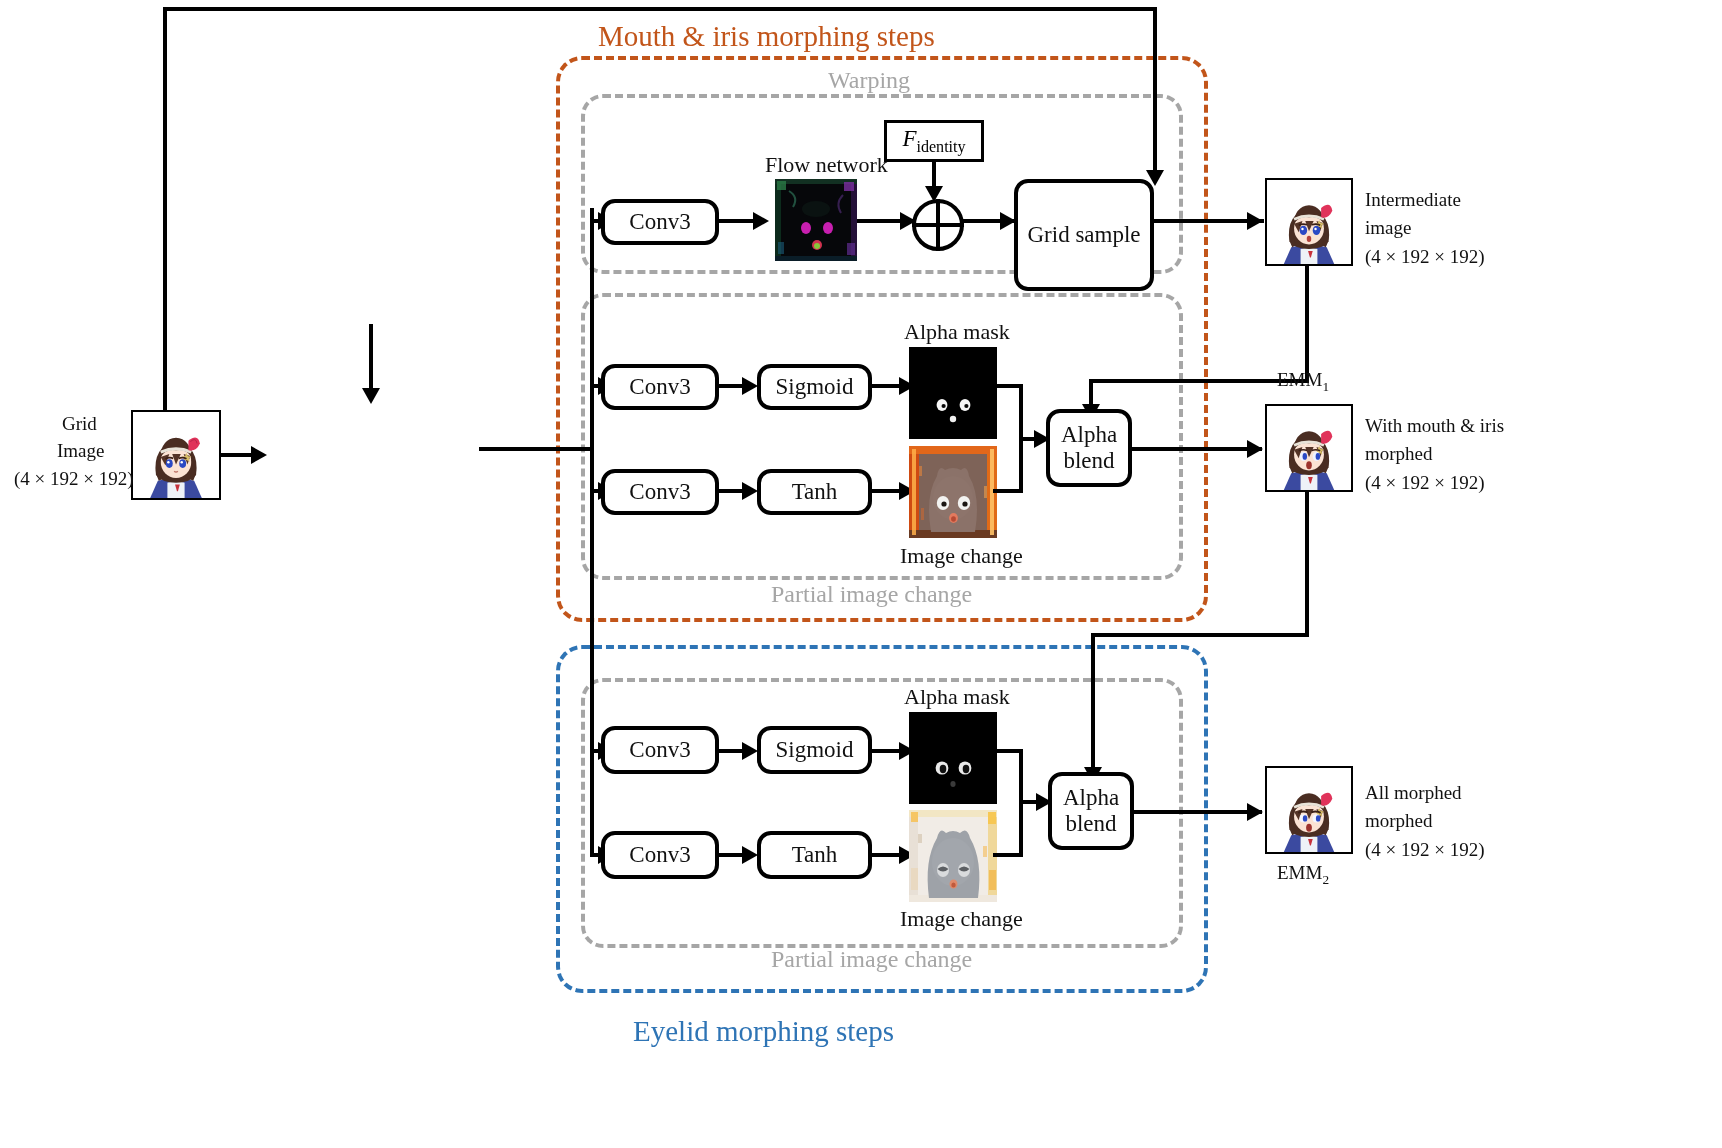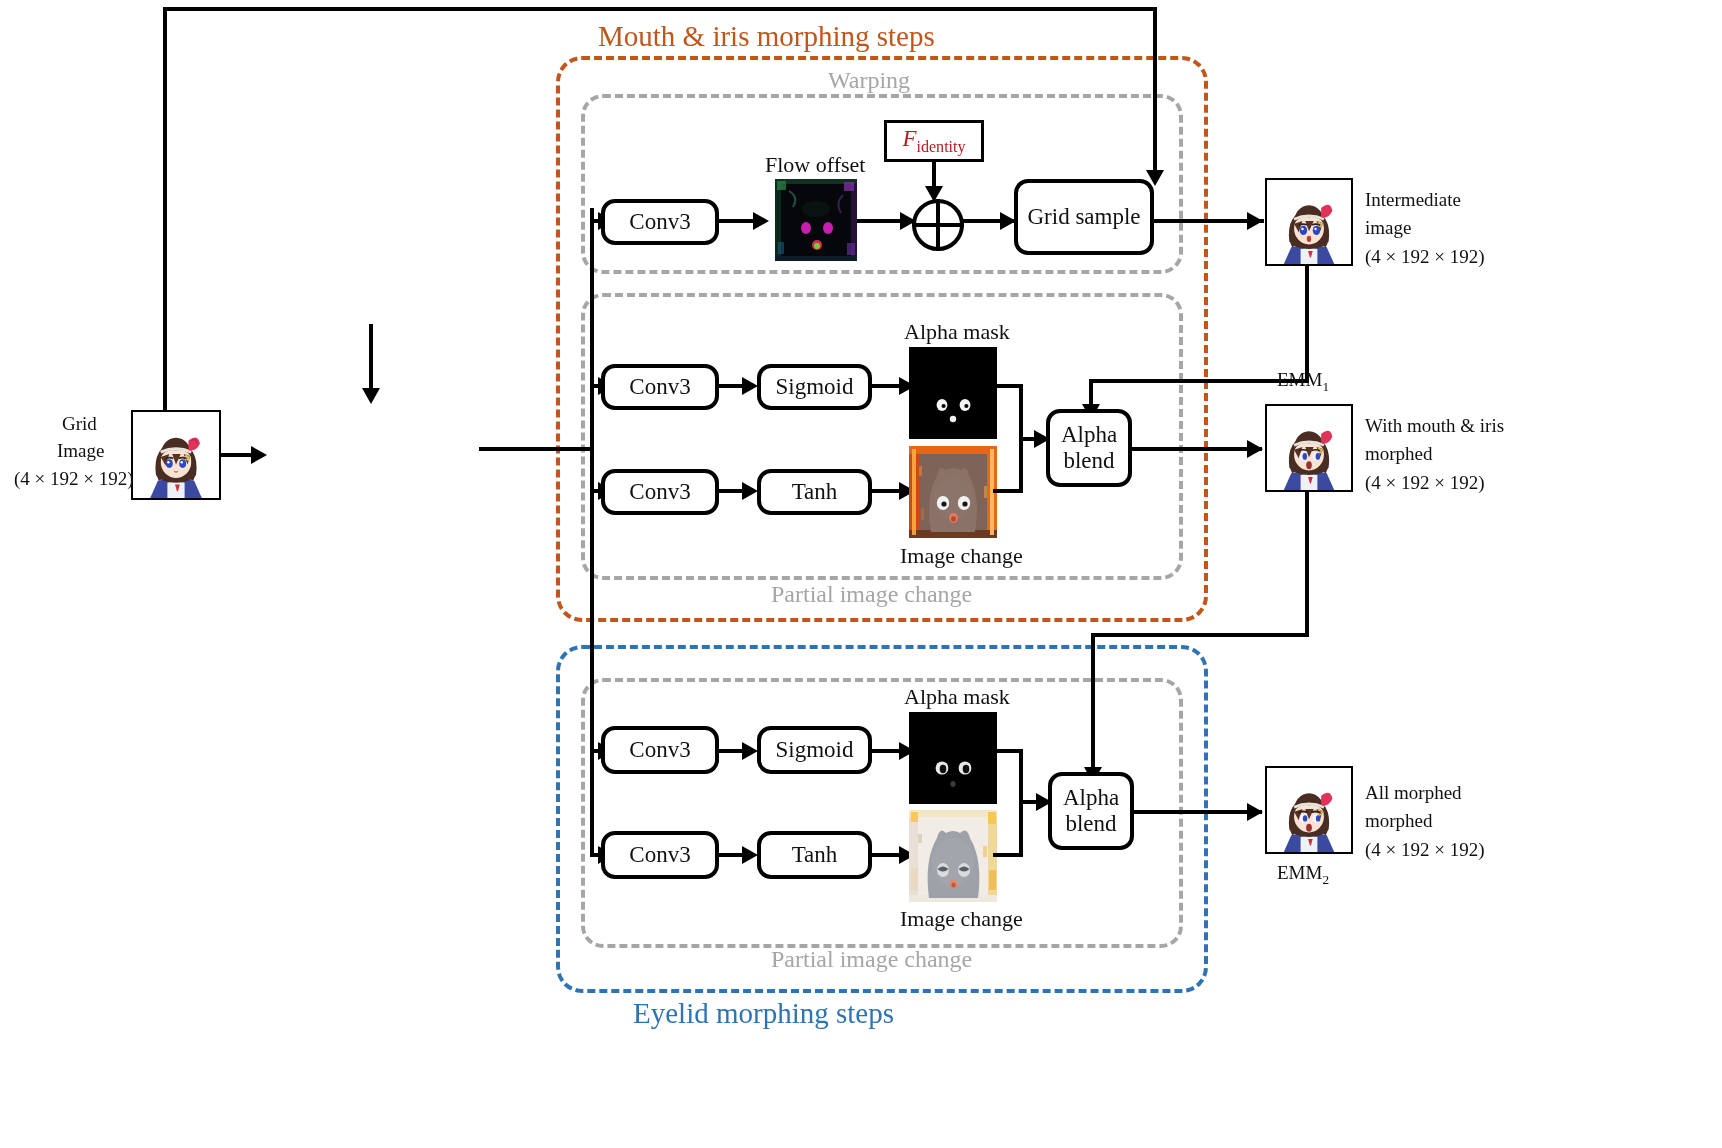--- a/index.html
+++ b/index.html
@@ -15,34 +15,34 @@
     border:4px solid #000;border-radius:14px;background:#fff;
     display:flex;align-items:center;justify-content:center;text-align:center;
     font-size:23px;color:#111;line-height:1.12;
     font-family:"Liberation Serif","DejaVu Serif",serif;
   }
   
   .sbox{
     position:absolute;box-sizing:border-box;
     border:3px solid #000;background:#fff;
     display:flex;align-items:center;justify-content:center;text-align:center;
-    font-size:23px;color:#b91c1c;line-height:1.12;
+    font-size:23px;color:#000000;line-height:1.12;
   }
 
   
   .group{
     position:absolute;box-sizing:border-box;background:transparent;border-radius:26px;
   }
   .grp-orange{border:4px dashed #C2551A;}
   .grp-blue{border:4px dashed #2E74B5;}
   .grp-gray{border:4px dashed #A6A6A6;border-radius:22px;}
 
   .grp-title{position:absolute;white-space:nowrap;}
   .t-orange{color:#C2551A;font-size:29px;}
-  .t-blue{color:#2E74B5;font-size:29px;}
+  .t-blue{color:#2E74B5;font-size:29px;margin-top:18px;}
   .t-gray{color:#A6A6A6;font-size:24px;}
 
   
   .hline{position:absolute;background:#000;height:4px;}
   .vline{position:absolute;background:#000;width:4px;}
   .arrow-r{position:absolute;width:0;height:0;
     border-top:9px solid transparent;border-bottom:9px solid transparent;border-left:16px solid #000;}
   .arrow-d{position:absolute;width:0;height:0;
     border-left:9px solid transparent;border-right:9px solid transparent;border-top:16px solid #000;}
 
@@ -152,21 +152,21 @@
 
   <div class="hline" style="left:590px;top:219px;width:28px;"></div>
   <div class="arrow-r" style="left:598px;top:212px;"></div>
   <div class="pbox" style="left:601px;top:199px;width:118px;height:46px;">
     <span>Conv3</span>
   </div>
 
   <div class="hline" style="left:719px;top:219px;width:40px;"></div>
   <div class="arrow-r" style="left:753px;top:212px;"></div>
 
-  <div class="lbl lbl-22" style="left:765px;top:152px;">Flow offset</div>
+  <div class="lbl lbl-22" style="left:765px;top:152px;">Flow network</div>
   <div class="thumb flow-tile" style="left:775px;top:179px;width:82px;height:82px;border:none;">
     <svg viewBox="0 0 82 82" preserveAspectRatio="none">
       <rect width="82" height="82" fill="#06070a"></rect>
       <rect x="0" y="0" width="6" height="82" fill="#0c2a1c"></rect>
       <rect x="76" y="0" width="6" height="82" fill="#241038"></rect>
       <rect x="0" y="0" width="82" height="5" fill="#123022"></rect>
       <rect x="0" y="77" width="82" height="5" fill="#0a1d28"></rect>
       <rect x="2" y="2" width="9" height="9" fill="#2b7a46" opacity=".8"></rect>
       <rect x="69" y="3" width="10" height="9" fill="#7b2fa0" opacity=".8"></rect>
       <rect x="72" y="64" width="8" height="12" fill="#5b2b8a" opacity=".75"></rect>
@@ -190,21 +190,21 @@
     </span>
   </div>
   <div class="vline" style="left:932px;top:162px;height:28px;"></div>
   <div class="arrow-d" style="left:925px;top:186px;"></div>
 
   <div class="oplus" style="left:912px;top:199px;"></div>
 
   <div class="hline" style="left:960px;top:219px;width:58px;"></div>
   <div class="arrow-r" style="left:1000px;top:212px;"></div>
 
-  <div class="pbox" style="left:1014px;top:179px;width:140px;height:76px;">
+  <div class="pbox" style="left:1014px;top:179px;width:140px;height:112px;">
     <span>Grid sample</span>
   </div>
 
   <div class="hline" style="left:1154px;top:219px;width:110px;"></div>
   <div class="arrow-r" style="left:1247px;top:212px;"></div>
 
   <div class="thumb" style="left:1265px;top:178px;width:88px;height:88px;">
     <svg viewBox="0 0 90 90" preserveAspectRatio="none">
       <rect width="90" height="90" fill="#ffffff"></rect>
       <path d="M18 90 L26 72 Q45 66 64 72 L72 90 Z" fill="#3b4aa0"></path>

